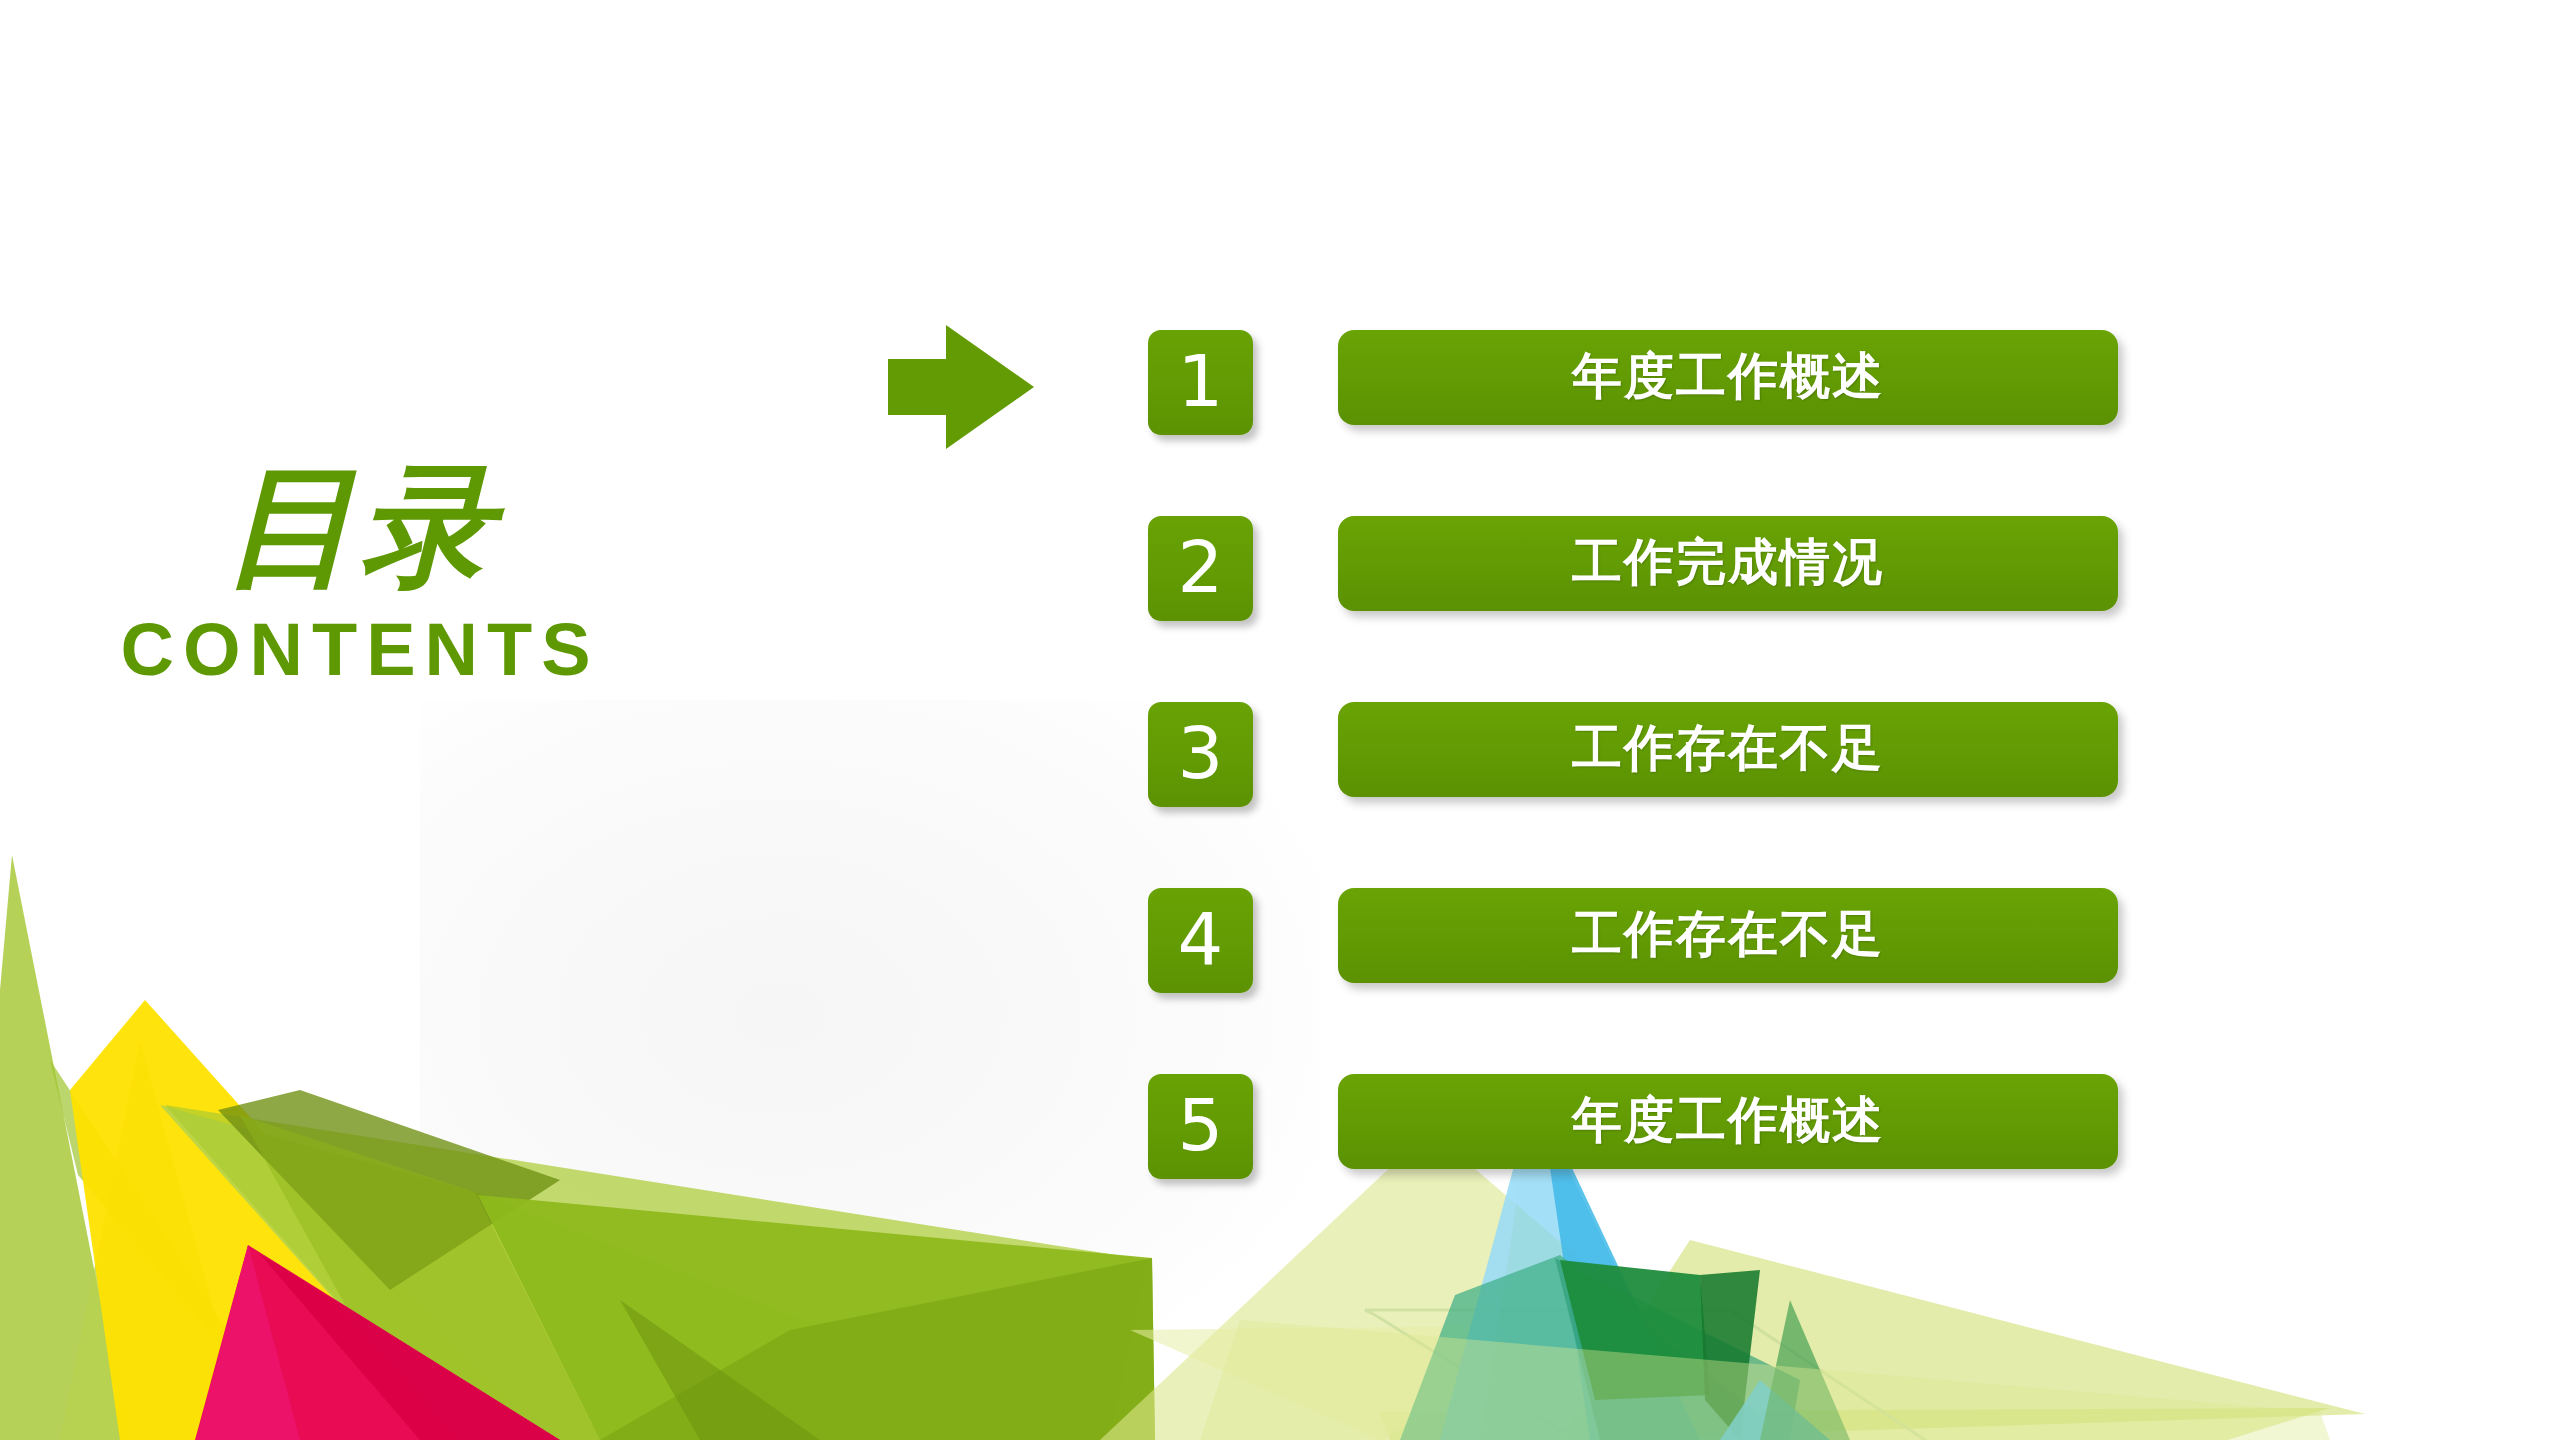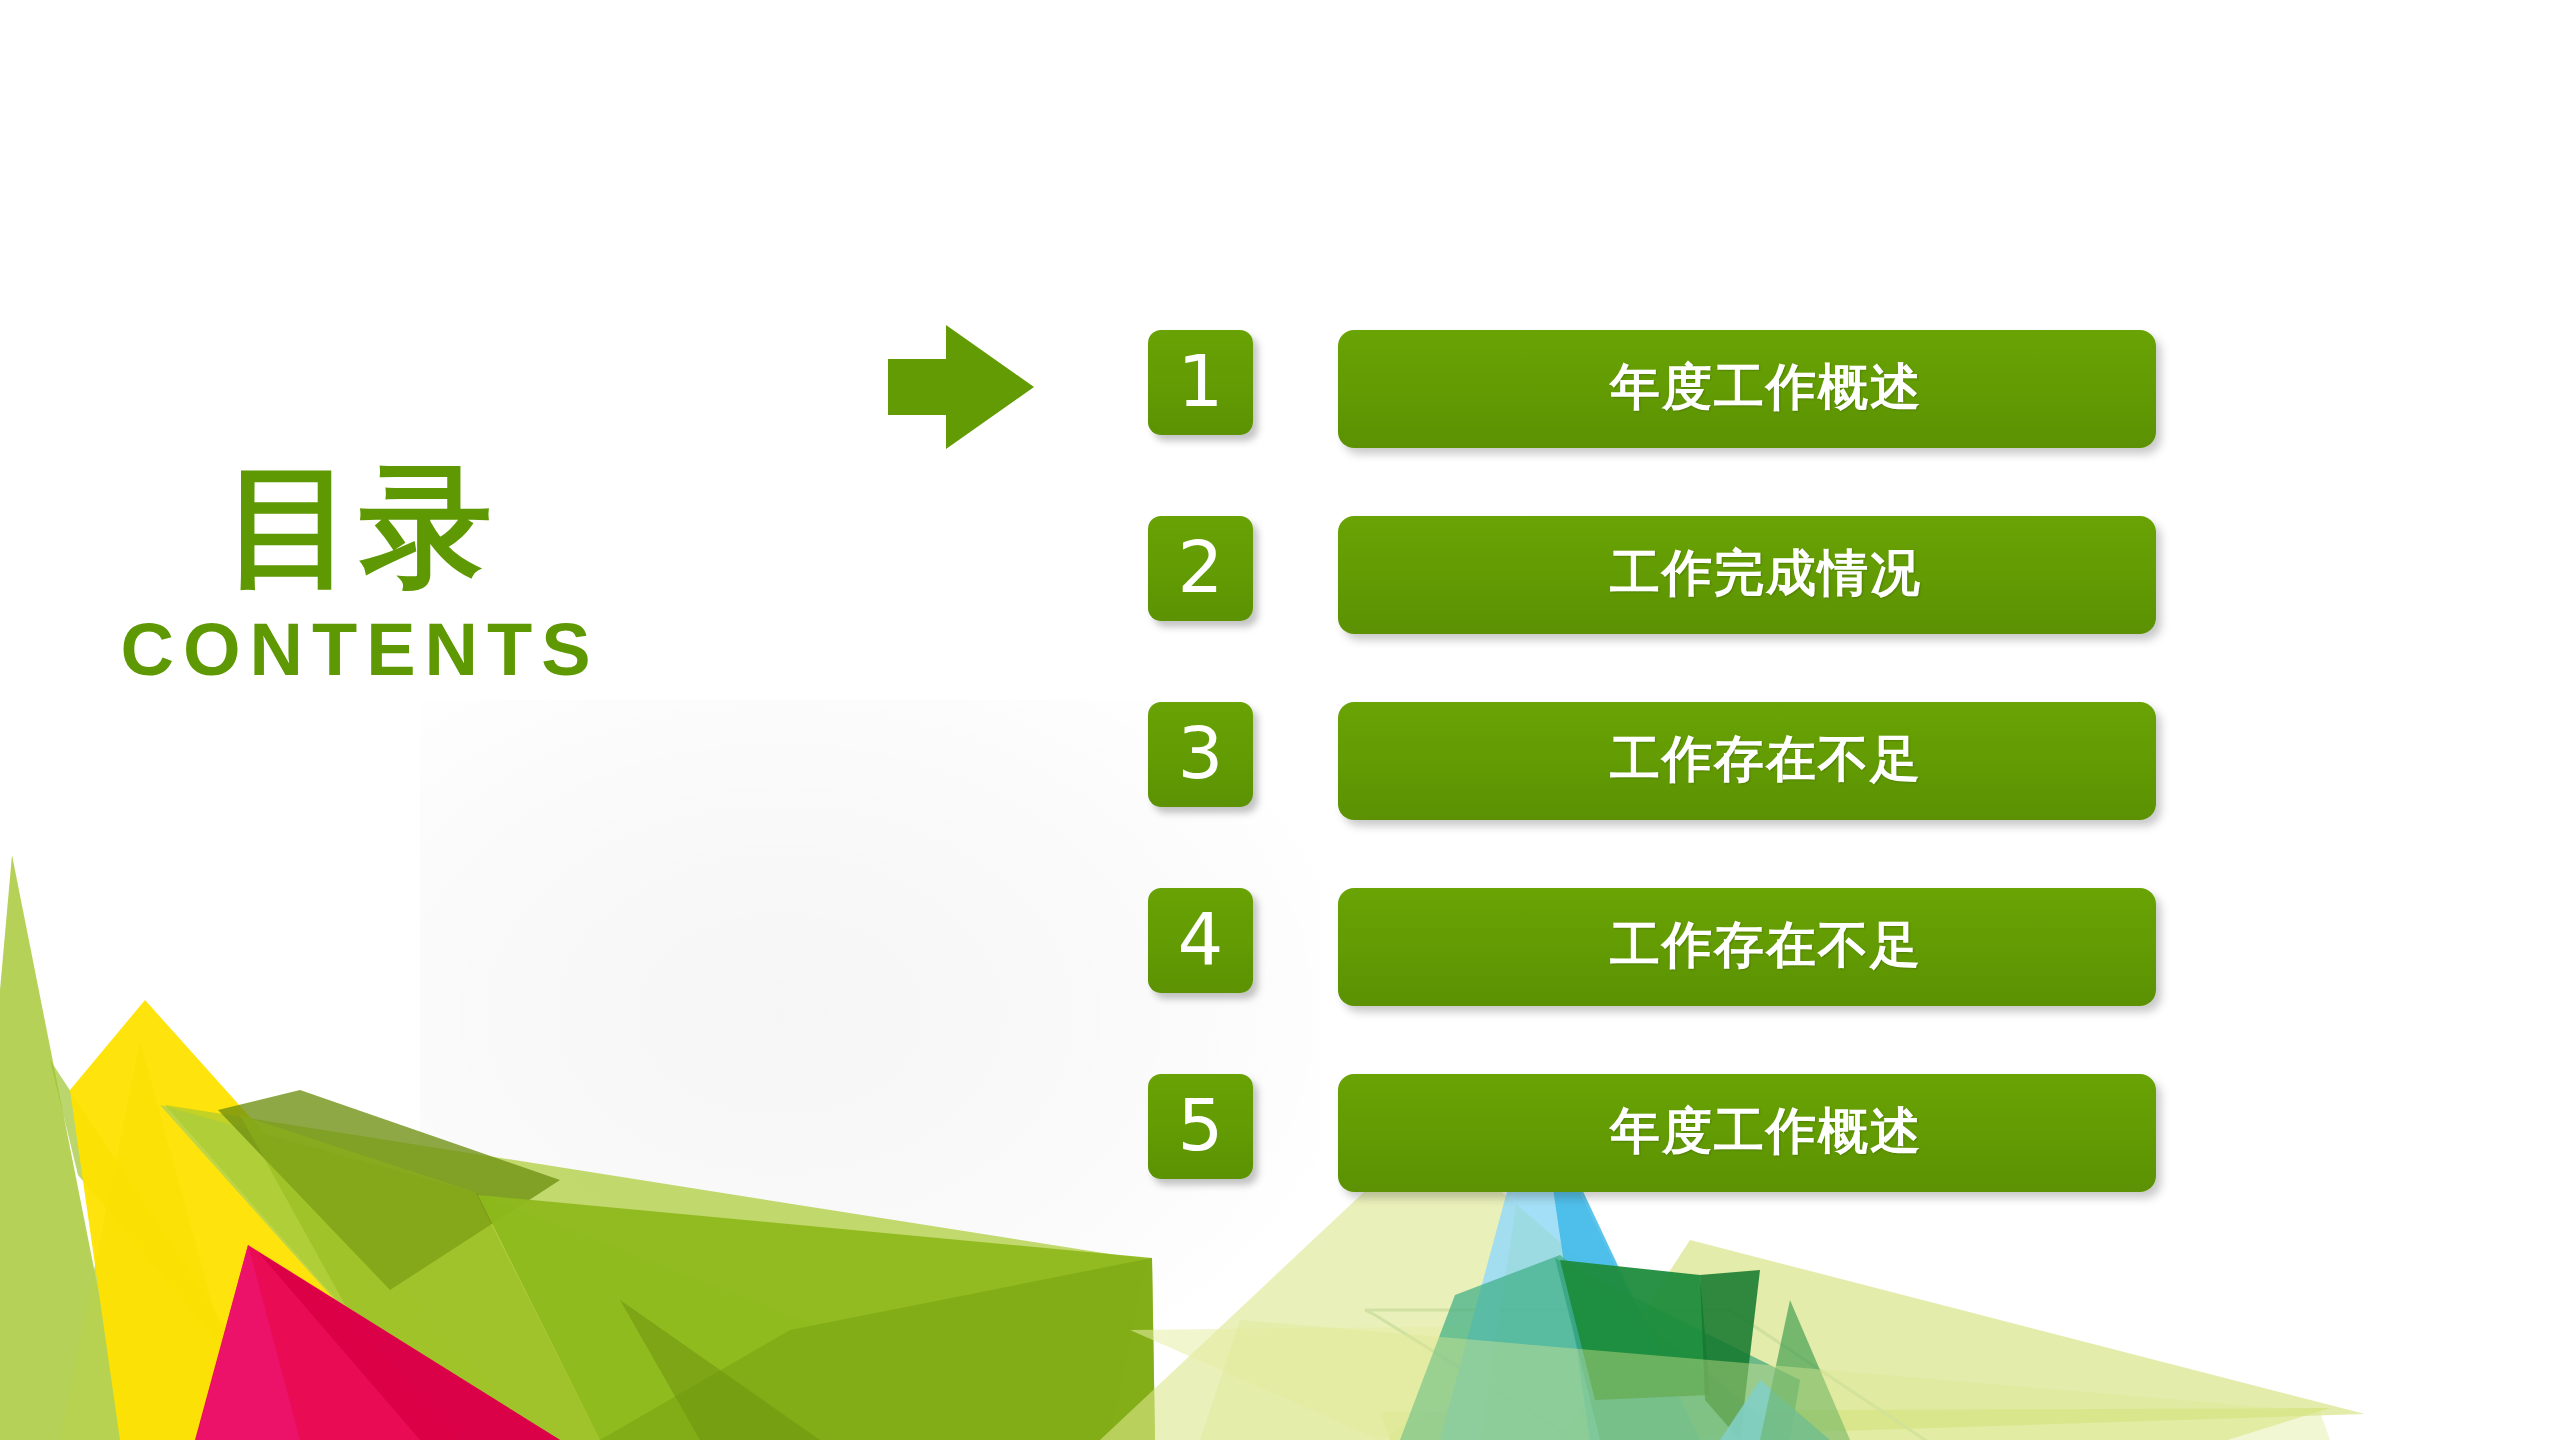--- a/index.html
+++ b/index.html
@@ -53,20 +53,21 @@
     width: 600px;
     text-align: center;
   }
   #title-cn {
     font-size: 132px;
     line-height: 1.02;
     font-weight: bold;
     color: #5E9904;
     letter-spacing: 4px;
     white-space: nowrap;
+    font-style: italic;
   }
   #title-en {
     margin-top: 16px;
     font-size: 74px;
     line-height: 1.05;
     font-weight: bold;
     color: #5E9904;
     letter-spacing: 9px;
     white-space: nowrap;
   }
@@ -115,28 +116,27 @@
     font-family: "DejaVu Sans", "Liberation Sans", sans-serif;
     position: relative;
     top: -2px;
   }
 
   .row-bar {
     position: absolute;
     left: 190px;
     top: 0;
     width: 780px;
-    height: 118px;
+    height: 95px;
     border-radius: 16px;
     background: linear-gradient(180deg, #69A304 0%, #629B03 52%, #5B9103 100%);
     box-shadow: 5px 6px 8px rgba(60,60,60,0.28);
     display: flex;
     align-items: center;
     justify-content: center;
-    padding-left: 38px;
   }
   .row-bar-label {
     color: #ffffff;
     font-size: 50px;
     line-height: 1;
     font-weight: bold;
     letter-spacing: 2px;
     white-space: nowrap;
     text-shadow: 1px 1px 2px rgba(0,0,0,0.18);
     position: relative;

